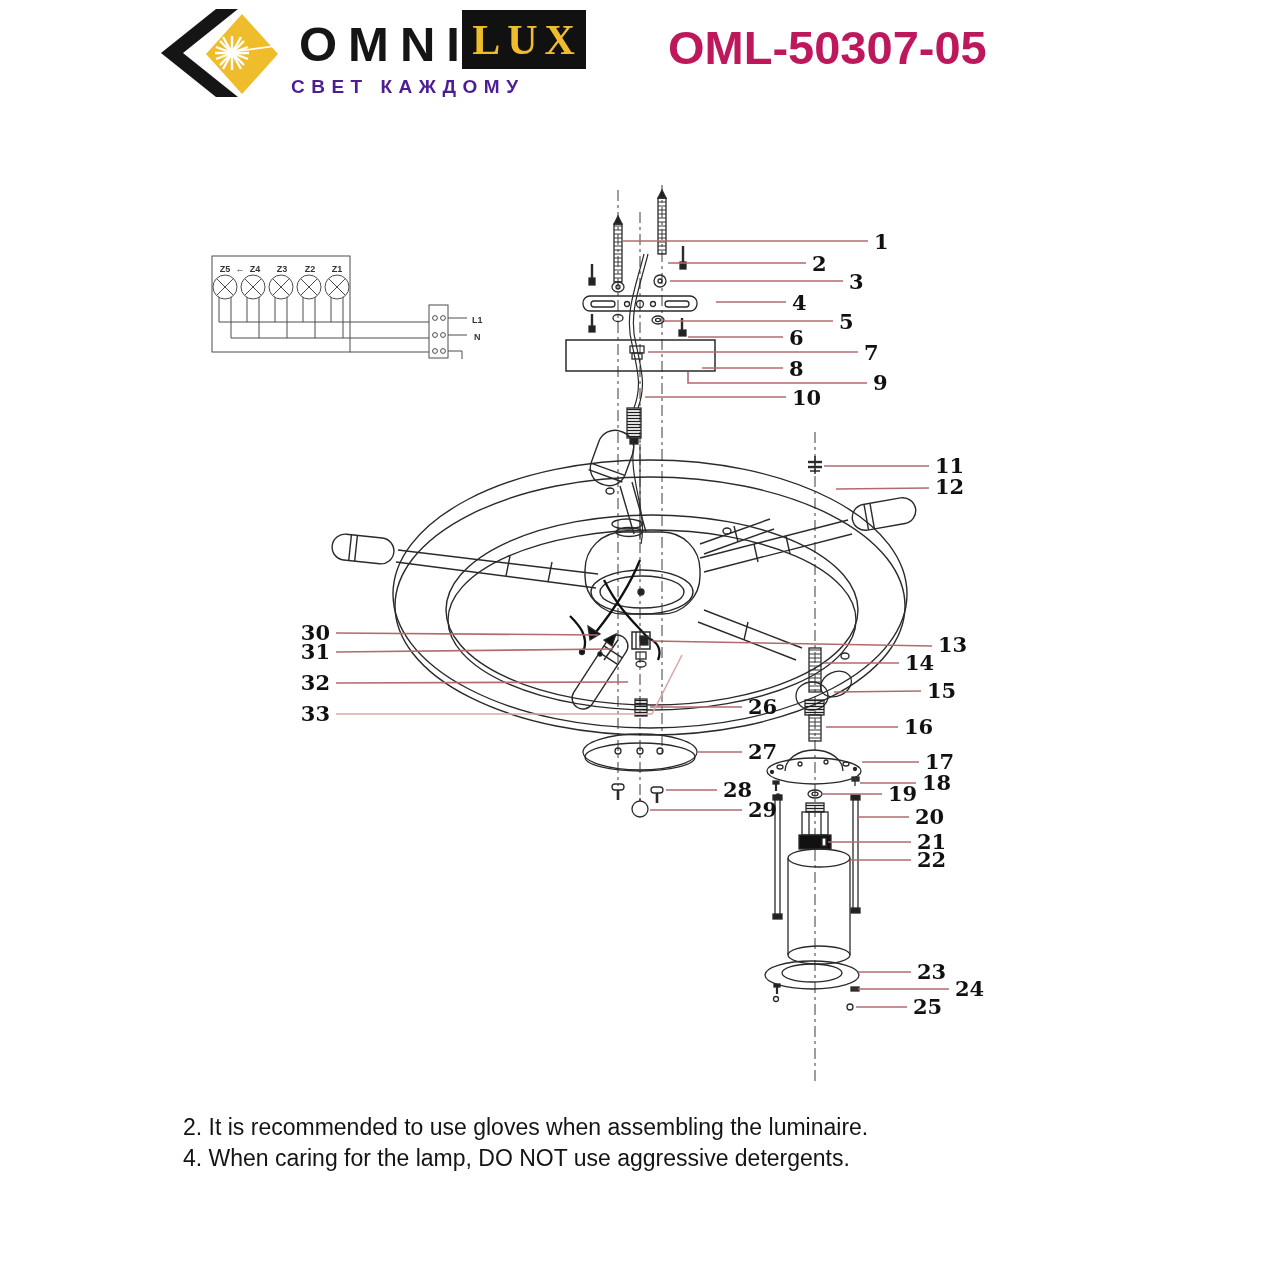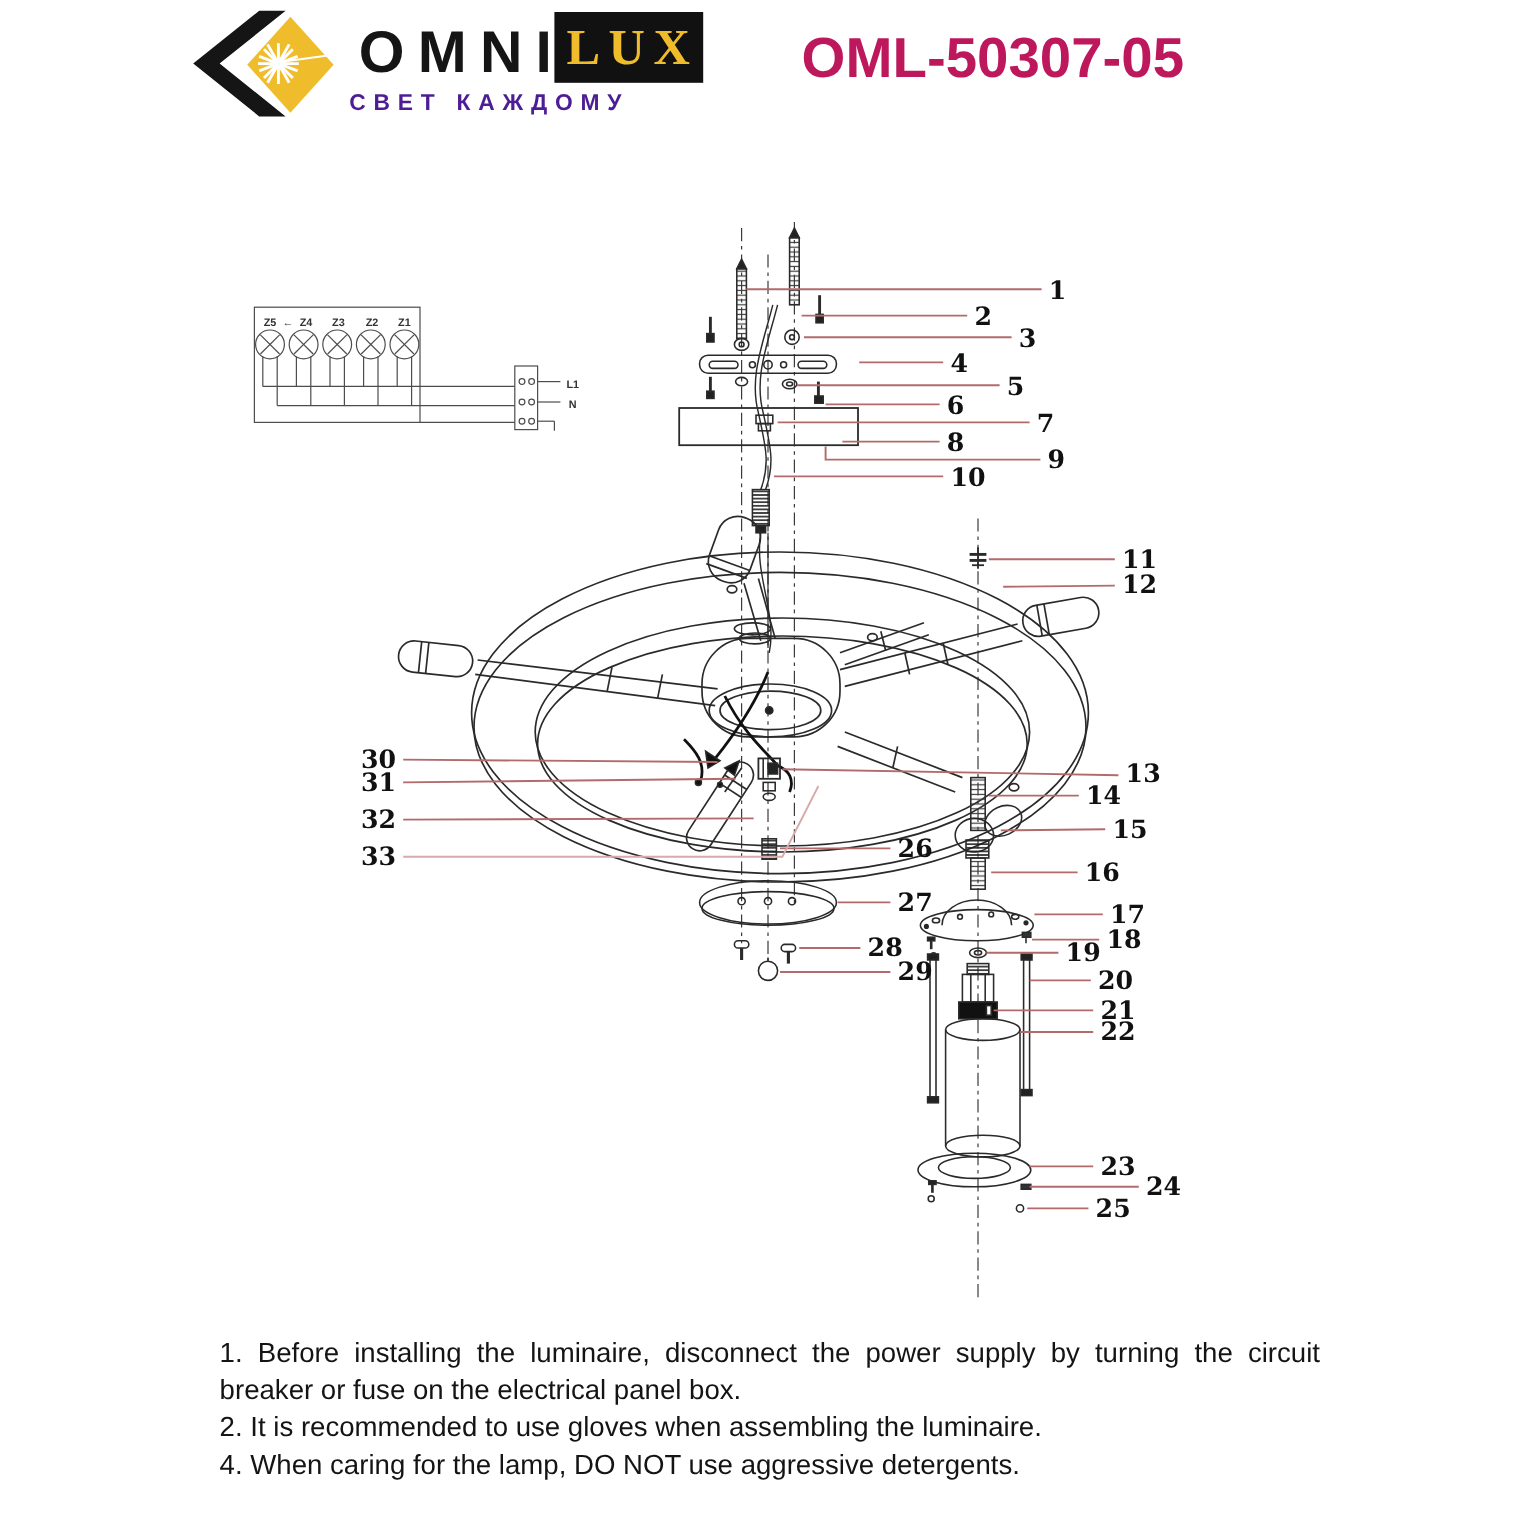--- a/index.html
+++ b/index.html
@@ -367,17 +367,16 @@
       <text x="240" y="272" text-anchor="middle" fill="#333" style="font:bold 9px &quot;Liberation Sans&quot;,sans-serif;">←</text>
       <text x="255" y="272" text-anchor="middle" fill="#333" style="font:bold 9px &quot;Liberation Sans&quot;,sans-serif;">Z4</text>
       <text x="282" y="272" text-anchor="middle" fill="#333" style="font:bold 9px &quot;Liberation Sans&quot;,sans-serif;">Z3</text>
       <text x="310" y="272" text-anchor="middle" fill="#333" style="font:bold 9px &quot;Liberation Sans&quot;,sans-serif;">Z2</text>
       <text x="337" y="272" text-anchor="middle" fill="#333" style="font:bold 9px &quot;Liberation Sans&quot;,sans-serif;">Z1</text>
       <text x="472" y="323" text-anchor="start" fill="#333" style="font:bold 9px &quot;Liberation Sans&quot;,sans-serif;">L1</text>
       <text x="474" y="340" text-anchor="start" fill="#333" style="font:bold 9px &quot;Liberation Sans&quot;,sans-serif;">N</text>
     </svg>
 
   <section class="instructions" id="instructions">
-      <p>1.  Before installing the luminaire, disconnect the power supply by turning the circuit breaker or fuse on the electrical panel box.</p>
       <p>2. It is recommended to use gloves when assembling the luminaire.</p>
       <p>4. When caring for the lamp, DO NOT use aggressive detergents.</p>
     </section>
 </div>
 
 </body></html>

